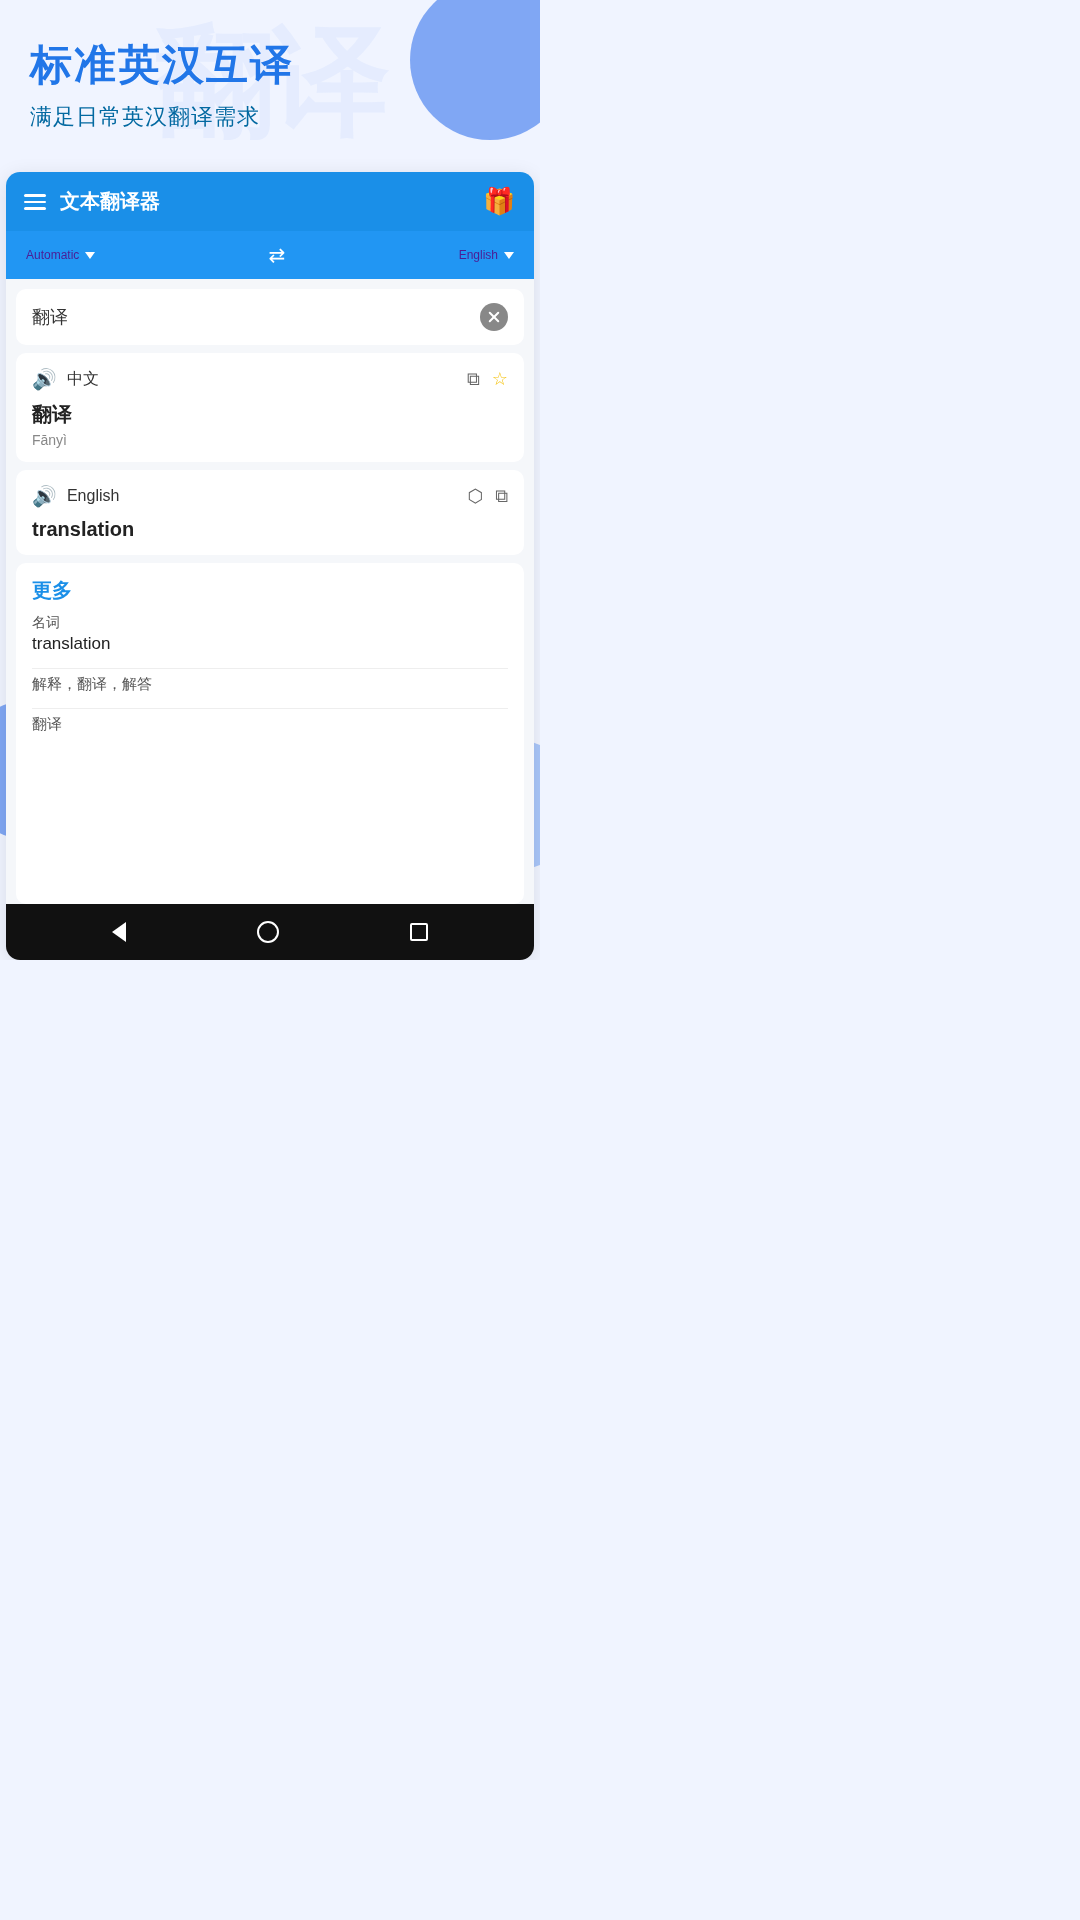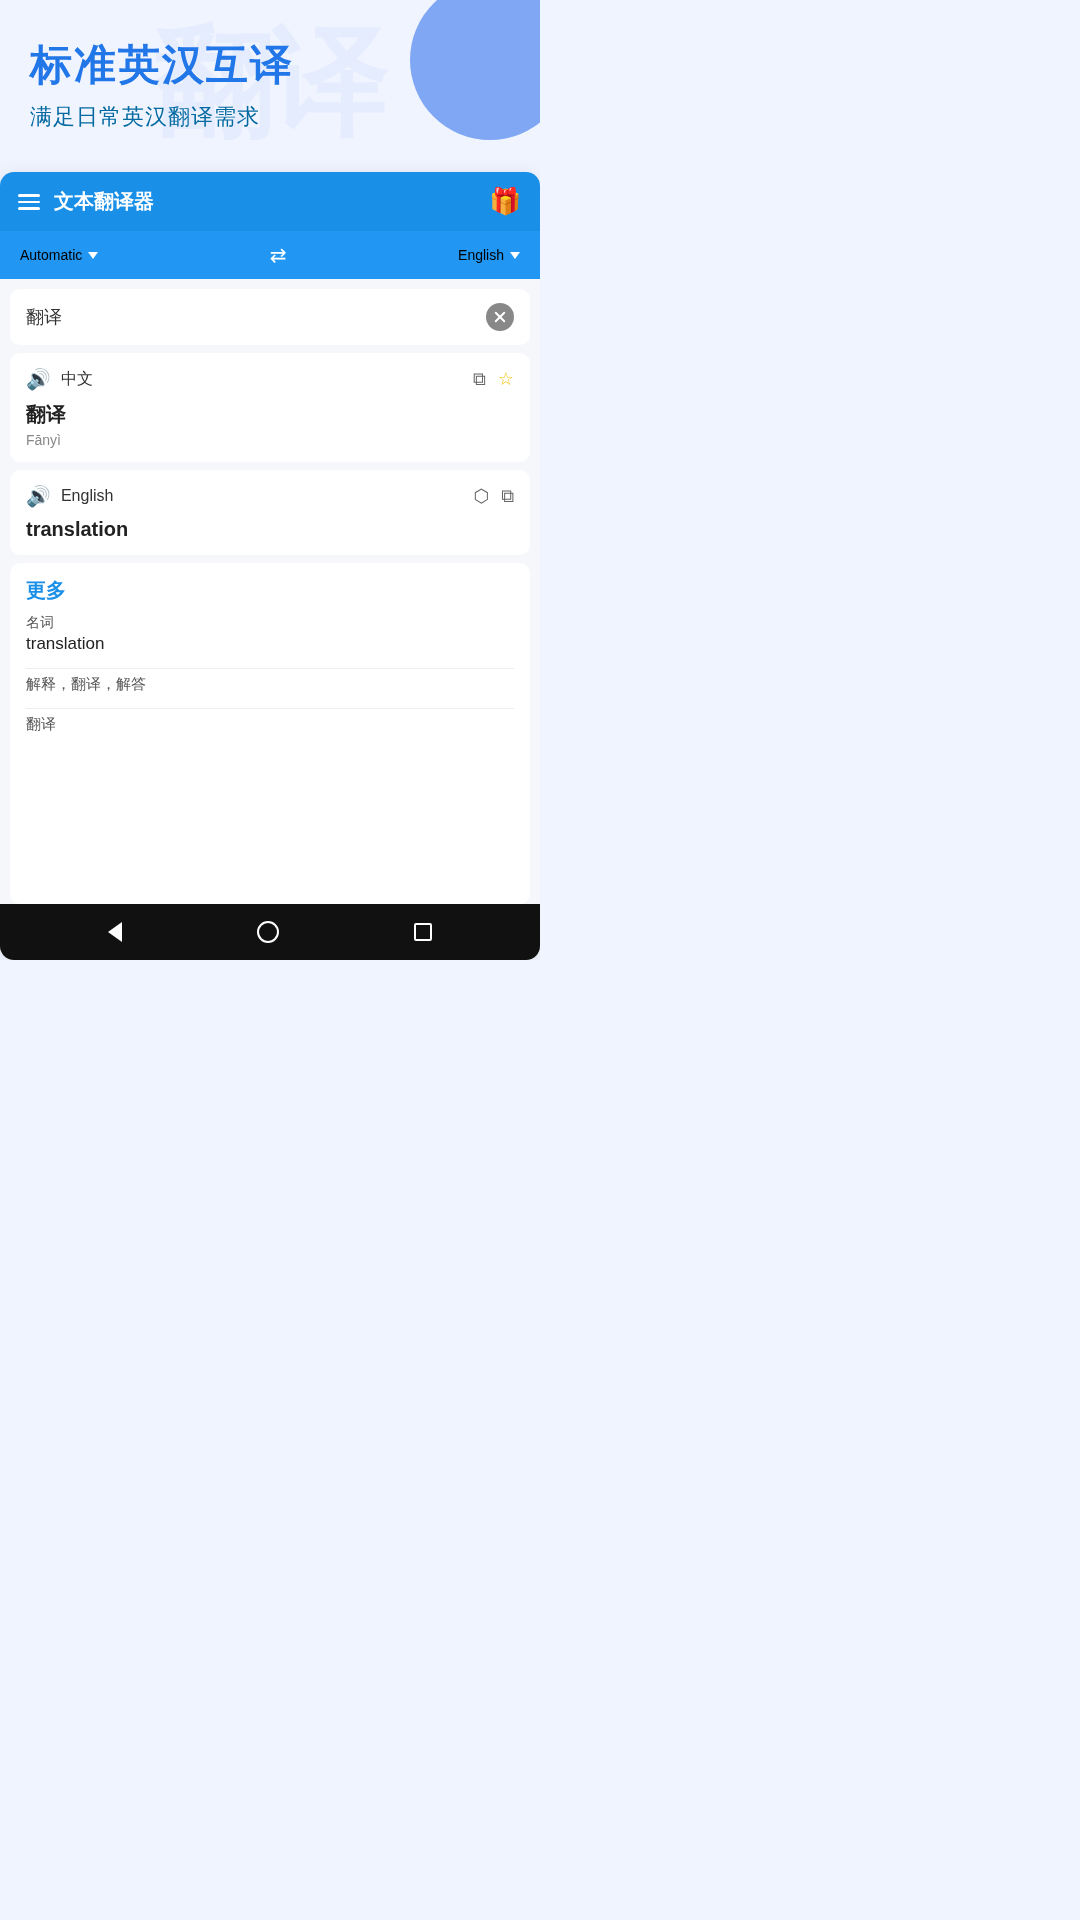--- a/index.html
+++ b/index.html
@@ -90,21 +90,21 @@
     }
 
     .hero-subtitle {
       font-size: 22px;
       color: #0369a1;
       letter-spacing: 1px;
     }
 
     
     .app-card {
-      margin: 20px 0 0;
+      margin: 20px 6px 0;
       border-radius: 14px;
       overflow: hidden;
       box-shadow: 0 4px 20px rgba(0,0,0,0.1);
       background: #f5f7fa;
       flex: 1;
       display: flex;
       flex-direction: column;
     }
 
     
@@ -152,22 +152,22 @@
       padding: 12px 20px;
       display: flex;
       align-items: center;
       justify-content: space-between;
     }
 
     .lang-btn {
       display: flex;
       align-items: center;
       gap: 6px;
-      color: #000000;
-      font-size: 14px;
+      color: #4c1d95;
+      font-size: 12px;
       cursor: pointer;
     }
 
     .lang-btn .arrow-down {
       width: 0;
       height: 0;
       border-left: 5px solid transparent;
       border-right: 5px solid transparent;
       border-top: 7px solid white;
     }

